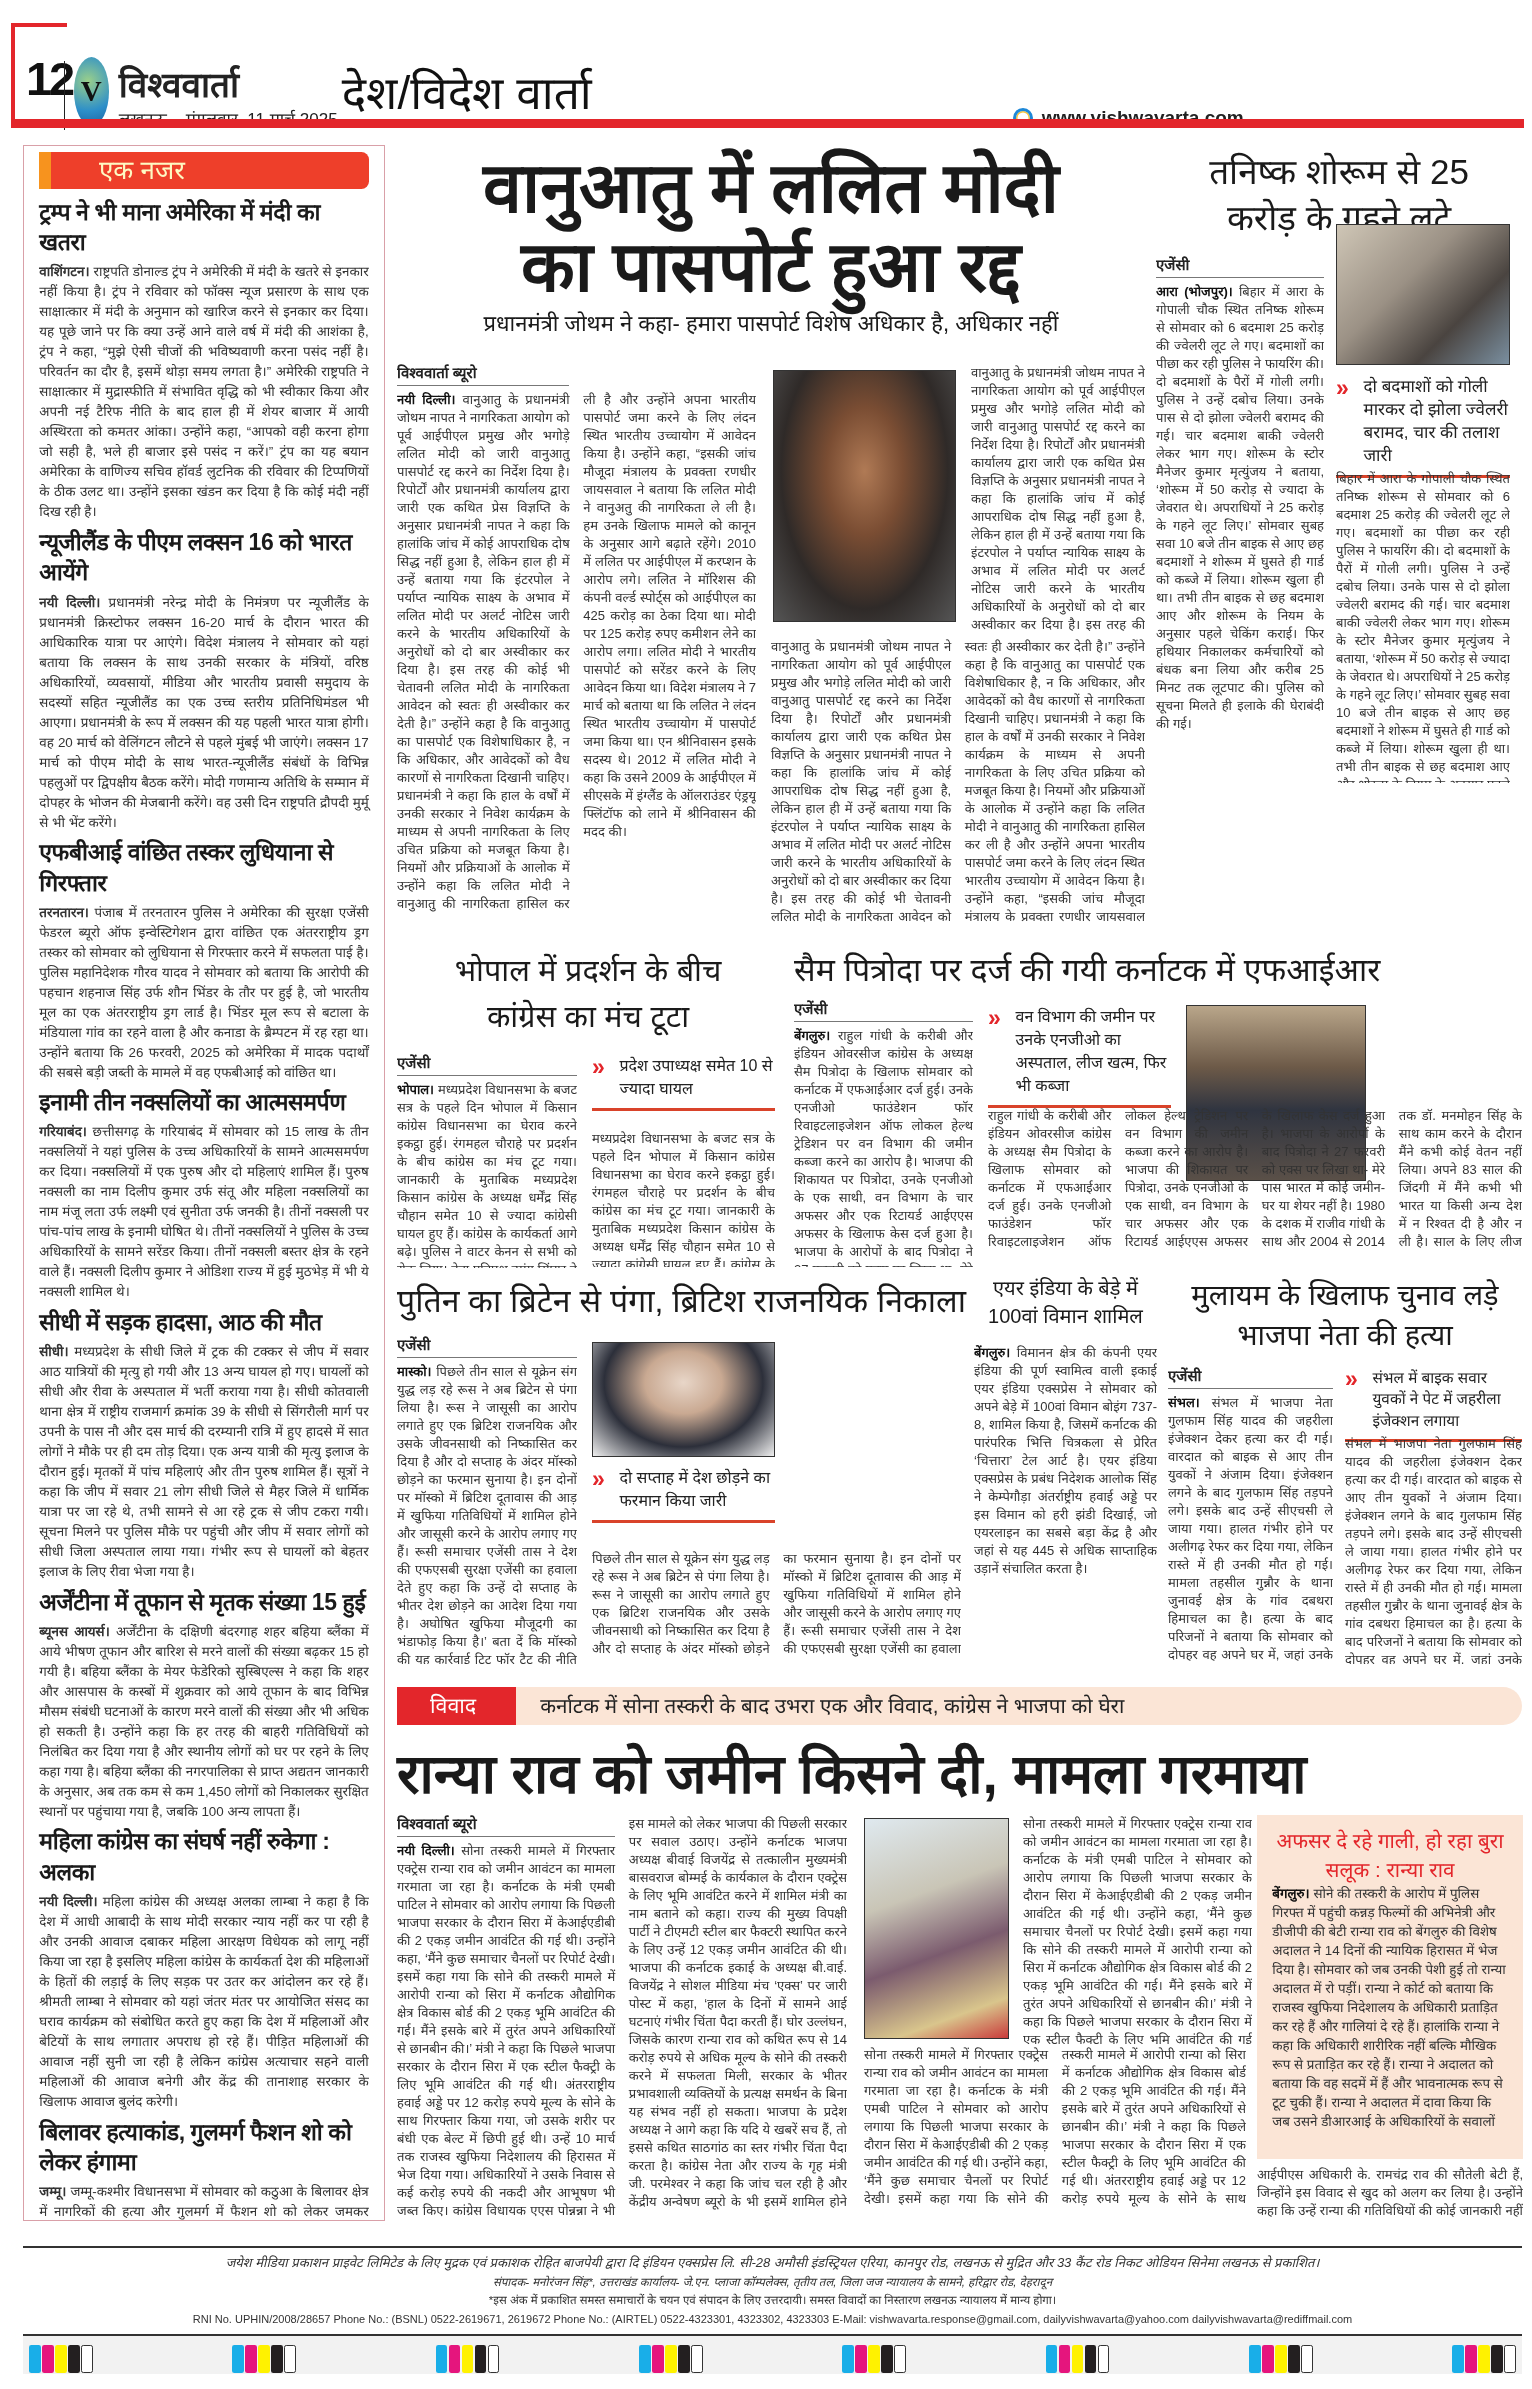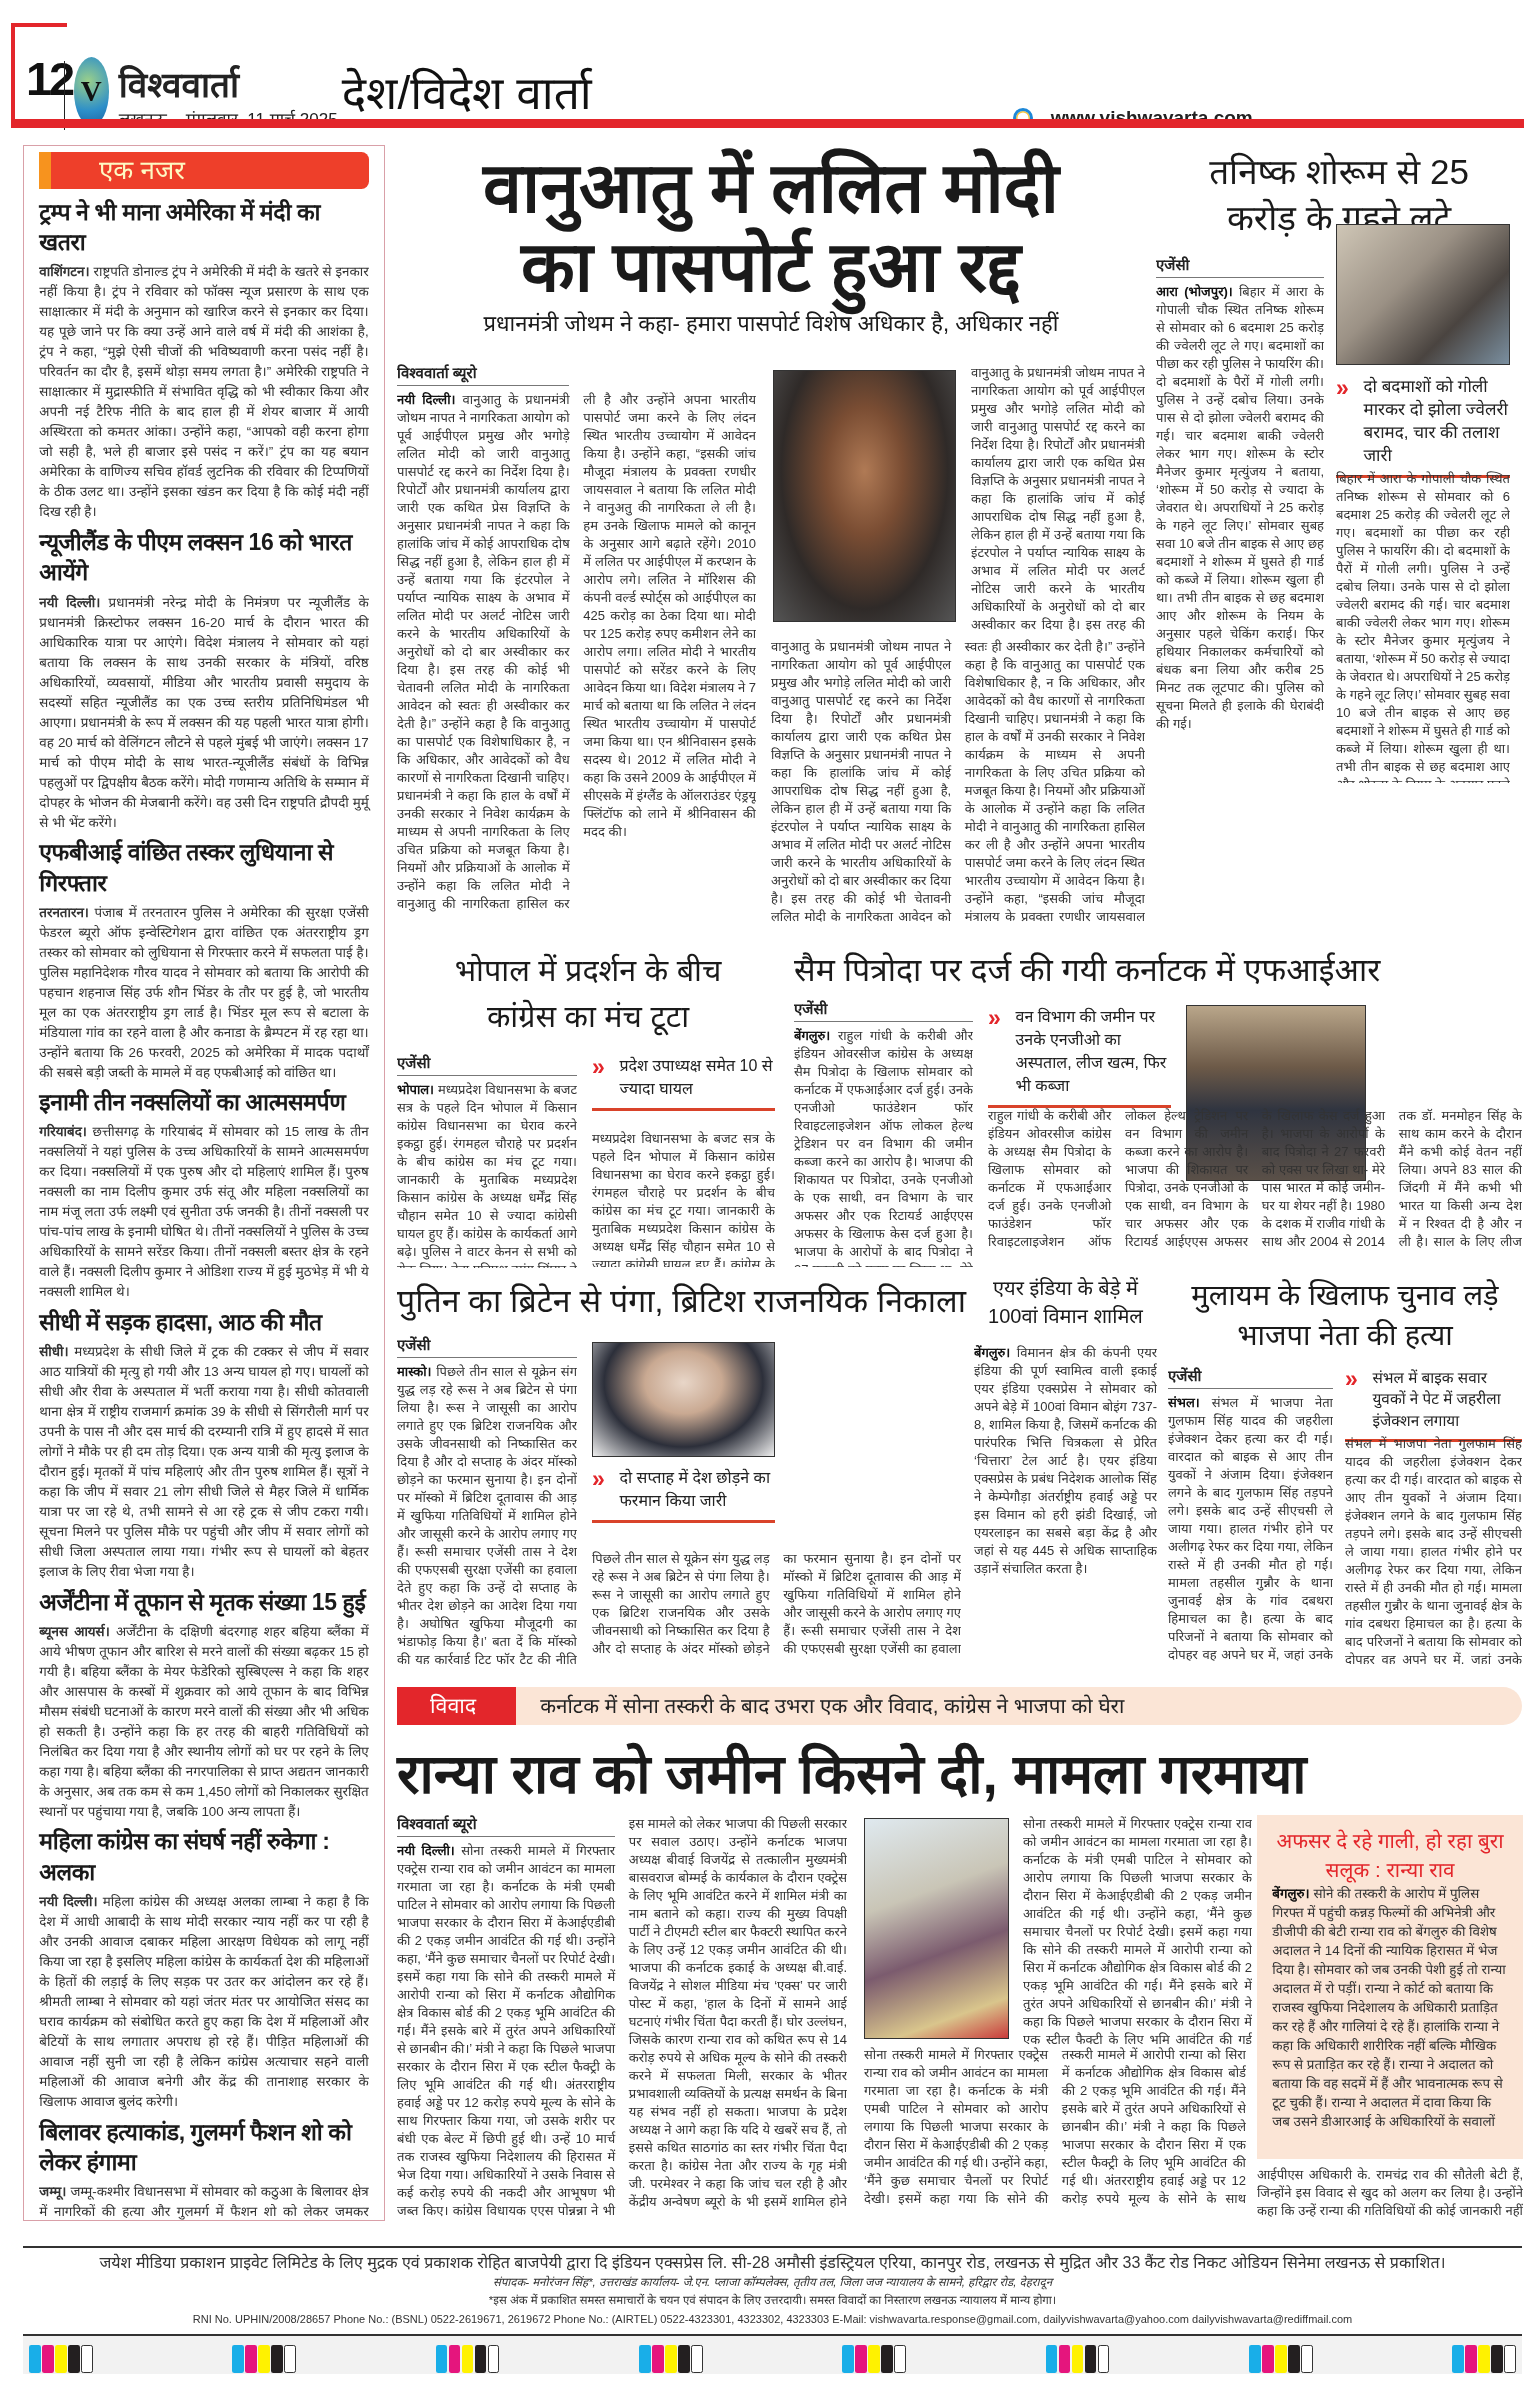--- a/index.html
+++ b/index.html
@@ -25,21 +25,21 @@
 <body>
 
 <div class="abs" style="left:10.7px;top:23px;width:1513px;height:107px;">
   <div class="abs" style="left:0;top:0;width:56px;height:105px;border-left:4.6px solid #e3262b;border-top:4.6px solid #e3262b;"></div>
   <div class="abs" style="left:15.3px;top:27.5px;font-size:47px;font-family:'Liberation Sans',sans-serif;font-weight:bold;letter-spacing:-3.1px;color:#111;">12</div>
   <div class="abs" style="left:53px;top:38px;width:1.5px;height:69px;background:#222;"></div>
   <div class="abs" style="left:63px;top:34px;width:35px;height:69px;border-radius:50%;background:radial-gradient(circle at 40% 35%,#9bd08a,#2d8fc9 60%,#1b5f9e);display:flex;align-items:center;justify-content:center;color:#111;font-weight:bold;font-size:29px;font-family:'Liberation Serif',serif;">V</div>
   <div class="abs" style="left:108px;top:37px;font-size:35px;font-weight:bold;color:#222;">विश्ववार्ता</div>
   <div class="abs" style="left:108px;top:84px;font-size:17px;color:#222;white-space:pre;">लखनऊ,   मंगलवार, 11 मार्च 2025</div>
   <div class="abs" style="left:331px;top:37px;font-size:46px;color:#111;">देश/विदेश वार्ता</div>
-  <div class="abs" style="left:1002px;top:84px;display:flex;align-items:center;gap:18px;">
+  <div class="abs" style="left:1002px;top:84px;display:flex;align-items:center;gap:9px;">
     <span style="display:inline-block;width:20px;height:20px;border-radius:50%;border:3.8px solid #1e88d8;box-shadow:0 0 0 1.5px #f7c33a inset;"></span>
     <span style="font-size:19px;font-weight:bold;color:#222;">www.vishwavarta.com</span>
   </div>
   <div class="abs" style="left:0;top:96px;width:1513px;height:9.2px;background:#e3262b;"></div>
 </div>
 
 <div class="abs" style="left:23px;top:145px;width:362px;height:2076px;border:1.5px solid #d9a0a8;overflow:hidden;">
   <div style="margin:6.1px 15.3px 0 15.3px;height:37px;background:#ee3f2a;border-radius:0 7.6px 7.6px 0;border-left:12.2px solid #f7931e;padding-left:7.6px;">
     <span style="color:#fef9c3;font-weight:normal;font-size:26px;line-height:37px;margin-left:40px;">एक नजर</span>
   </div>
@@ -185,21 +185,21 @@
   <div class="abs bodytext" style="left:626px;top:128px;width:229px;height:229px;"><span>सोना तस्करी मामले में गिरफ्तार एक्ट्रेस रान्या राव को जमीन आवंटन का मामला गरमाता जा रहा है। कर्नाटक के मंत्री एमबी पाटिल ने सोमवार को आरोप लगाया कि पिछली भाजपा सरकार के दौरान सिरा में केआईएडीबी की 2 एकड़ जमीन आवंटित की गई थी। उन्होंने कहा, ‘मैंने कुछ समाचार चैनलों पर रिपोर्ट देखी। इसमें कहा गया कि सोने की तस्करी मामले में आरोपी रान्या को सिरा में कर्नाटक औद्योगिक क्षेत्र विकास बोर्ड की 2 एकड़ भूमि आवंटित की गई। मैंने इसके बारे में तुरंत अपने अधिकारियों से छानबीन की।’ मंत्री ने कहा कि पिछले भाजपा सरकार के दौरान सिरा में एक स्टील फैक्ट्री के लिए भूमि आवंटित की गई थी। अंतरराष्ट्रीय हवाई अड्डे पर 12 करोड़ रुपये मूल्य के सोने के साथ गिरफ्तार किया गया, जो उसके शरीर पर बंधी एक बेल्ट में छिपी हुई थी। उन्हें 10 मार्च तक राजस्व खुफिया निदेशालय की हिरासत में भेज दिया गया। अधिकारियों ने उसके निवास से कई करोड़ रुपये की नकदी और आभूषण भी जब्त किए। कांग्रेस विधायक एएस पोन्नन्ना ने भी इस मामले को लेकर भाजपा की पिछली सरकार पर सवाल उठाए। उन्होंने कर्नाटक भाजपा अध्यक्ष बीवाई विजयेंद्र से तत्कालीन मुख्यमंत्री बासवराज बोम्मई के कार्यकाल के दौरान एक्ट्रेस के लिए भूमि आवंटित करने में शामिल मंत्री का नाम बताने को कहा। राज्य की मुख्य विपक्षी पार्टी ने टीएमटी स्टील बार फैक्टरी स्थापित करने के लिए उन्हें 12 एकड़ जमीन आवंटित की थी। भाजपा की कर्नाटक इकाई के अध्यक्ष बी.वाई. विजयेंद्र ने सोशल मीडिया मंच ‘एक्स’ पर जारी पोस्ट में कहा, ‘हाल के दिनों में सामने आई घटनाएं गंभीर चिंता पैदा करती हैं। घोर उल्लंघन, जिसके कारण रान्या राव को कथित रूप से 14 करोड़ रुपये से अधिक मूल्य के सोने की तस्करी करने में सफलता मिली, सरकार के भीतर प्रभावशाली व्यक्तियों के प्रत्यक्ष समर्थन के बिना यह संभव नहीं हो सकता। भाजपा के प्रदेश अध्यक्ष ने आगे कहा कि यदि ये खबरें सच हैं, तो इससे कथित साठगांठ का स्तर गंभीर चिंता पैदा करता है। कांग्रेस नेता और राज्य के गृह मंत्री जी. परमेश्वर ने कहा कि जांच चल रही है और केंद्रीय अन्वेषण ब्यूरो के भी इसमें शामिल होने से सच्चाई सामने आ जाएगी। उन्होंने सोमवार को यहां संवाददाताओं से कहा, “जब तक जांच पूरी नहीं हो जाती, हम कुछ नहीं कह सकते।”</span></div>
   <div class="abs" style="left:860px;top:128px;width:266px;height:344px;background:#fbe5d6;padding:10.7px 15.3px;">
     <div style="color:#e3262b;font-size:20.6px;line-height:29px;text-align:center;">अफसर दे रहे गाली, हो रहा बुरा सलूक : रान्या राव</div>
     <div class="bodytext" style="font-size:13.4px;line-height:19px;text-align:left;height:244px;"><b>बेंगलुरु।</b> <span>सोने की तस्करी के आरोप में पुलिस गिरफ्त में पहुंची कन्नड़ फिल्मों की अभिनेत्री और डीजीपी की बेटी रान्या राव को बेंगलुरु की विशेष अदालत ने 14 दिनों की न्यायिक हिरासत में भेज दिया है। सोमवार को जब उनकी पेशी हुई तो रान्या अदालत में रो पड़ीं। रान्या ने कोर्ट को बताया कि राजस्व खुफिया निदेशालय के अधिकारी प्रताड़ित कर रहे हैं और गालियां दे रहे हैं। हालांकि रान्या ने कहा कि अधिकारी शारीरिक नहीं बल्कि मौखिक रूप से प्रताड़ित कर रहे हैं। रान्या ने अदालत को बताया कि वह सदमें में हैं और भावनात्मक रूप से टूट चुकी हैं। रान्या ने अदालत में दावा किया कि जब उसने डीआरआई के अधिकारियों के सवालों का जवाब देना बंद कर दिया तो अधिकारियों ने उसे प्रताड़ित करना शुरू कर दिया।</span></div>
   </div>
   <div class="abs bodytext" style="left:860px;top:479px;width:266px;height:55px;"><span>आईपीएस अधिकारी के. रामचंद्र राव की सौतेली बेटी हैं, जिन्होंने इस विवाद से खुद को अलग कर लिया है। उन्होंने कहा कि उन्हें रान्या की गतिविधियों की कोई जानकारी नहीं है क्योंकि वह अपने पति जतिन हुक्केरी के साथ अलग रहती हैं।</span></div>
 </div>
 
 <div class="abs" style="left:23px;top:2246px;width:1499px;height:137px;">
   <div style="height:2.3px;background:#333;"></div>
-  <div style="text-align:center;font-size:16px;line-height:18.3px;margin-top:6.1px;color:#333;">जयेश मीडिया प्रकाशन प्राइवेट लिमिटेड के लिए मुद्रक एवं प्रकाशक रोहित बाजपेयी द्वारा दि इंडियन एक्सप्रेस लि. सी-28 अमौसी इंडस्ट्रियल एरिया, कानपुर रोड, लखनऊ से मुद्रित और 33 कैंट रोड निकट ओडियन सिनेमा लखनऊ से प्रकाशित।</div>
+  <div style="text-align:center;font-size:13px;line-height:18.3px;margin-top:6.1px;color:#333;font-style:italic;">जयेश मीडिया प्रकाशन प्राइवेट लिमिटेड के लिए मुद्रक एवं प्रकाशक रोहित बाजपेयी द्वारा दि इंडियन एक्सप्रेस लि. सी-28 अमौसी इंडस्ट्रियल एरिया, कानपुर रोड, लखनऊ से मुद्रित और 33 कैंट रोड निकट ओडियन सिनेमा लखनऊ से प्रकाशित।</div>
   <div style="text-align:center;font-size:11.5px;line-height:18.3px;color:#333;font-style:italic;">संपादक- मनोरंजन सिंह*, उत्तराखंड कार्यालय- जे.एन. प्लाजा कॉम्पलेक्स, तृतीय तल, जिला जज न्यायालय के सामने, हरिद्वार रोड, देहरादून</div>
   <div style="text-align:center;font-size:11.5px;line-height:18.3px;color:#333;">*इस अंक में प्रकाशित समस्त समाचारों के चयन एवं संपादन के लिए उत्तरदायी। समस्त विवादों का निस्तारण लखनऊ न्यायालय में मान्य होगा।</div>
   <div style="text-align:center;font-size:11px;line-height:20px;color:#333;">RNI No. UPHIN/2008/28657 Phone No.: (BSNL) 0522-2619671, 2619672 Phone No.: (AIRTEL) 0522-4323301, 4323302, 4323303  E-Mail: vishwavarta.response@gmail.com, dailyvishwavarta@yahoo.com dailyvishwavarta@rediffmail.com</div>
   <div style="height:2.3px;background:#333;margin-top:4.6px;"></div>
   <div id="cmyk" style="display:flex;justify-content:space-between;padding:7.6px 6.1px 0;background:#f2f2f2;height:38px;">
       <div class="cmyk">
         <span style="background: rgb(25, 174, 232);"></span>
         <span style="background: rgb(229, 21, 125);"></span>
         <span style="background: rgb(255, 242, 0);"></span>
         <span style="background: rgb(35, 31, 32);"></span>

